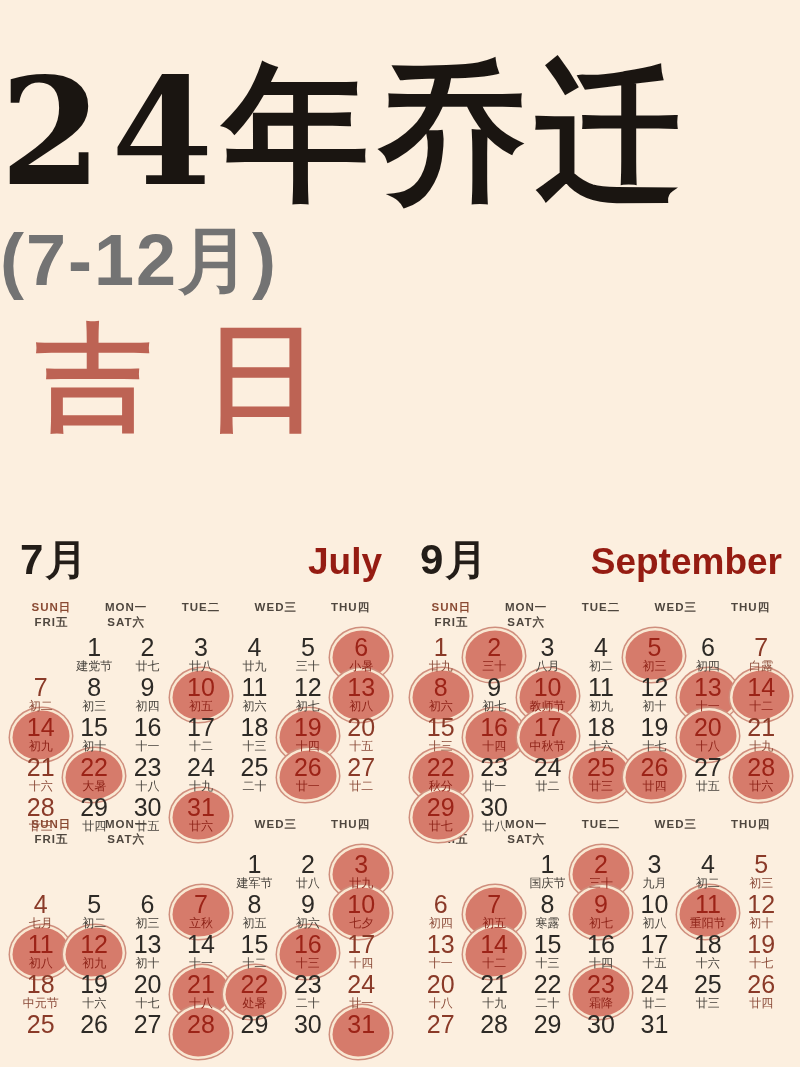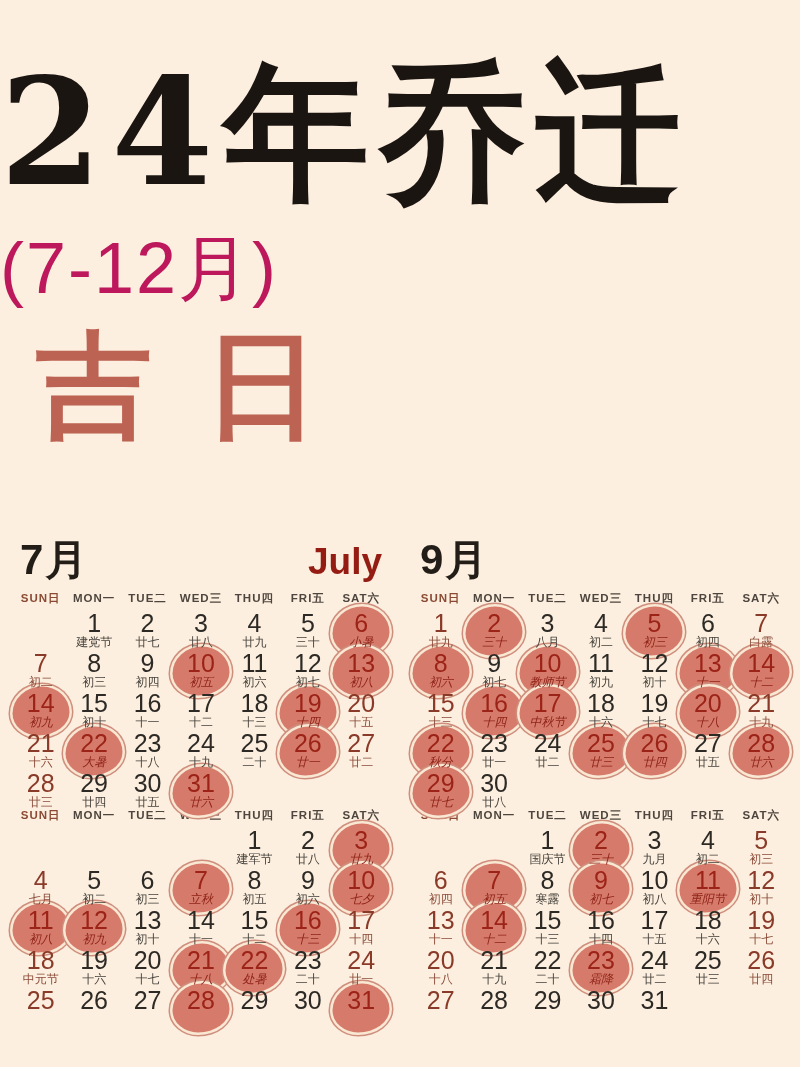--- a/index.html
+++ b/index.html
@@ -17,48 +17,48 @@
   }
   
   .title-block{position:absolute;top:0;left:0;width:100%;}
   .t1{
     margin-top:52px;font-size:146px;line-height:1.1;font-weight:900;
     letter-spacing:10px;color:var(--ink);
     font-family:"DejaVu Serif","Liberation Serif",serif;
     transform:scaleY(1.02);
   }
   .t2{
-    margin-top:8px;font-size:72px;font-weight:400;color:#be185d;
+    margin-top:0;font-size:72px;font-weight:700;color:#737373;
     letter-spacing:2px;
   }
   .t3{
     margin-top:10px;font-size:116px;line-height:1.0;font-weight:700;
     color:var(--calli);letter-spacing:52px;padding-left:36px;
     font-family:"DejaVu Serif","Liberation Serif",serif;
   }
   
   .calendars{
     position:absolute;top:524px;left:0;width:656px;
     display:grid;grid-template-columns:400px 400px;grid-template-rows:273px 270px;
   }
   .calendar{padding:8px 12px 0 14px;}
   .cal-header{display:flex;justify-content:space-between;align-items:baseline;padding:0 6px;}
   .cal-cn{font-size:42px;font-weight:600;color:#231d18;letter-spacing:2px;}
   .cal-en{font-size:37px;font-weight:600;color:var(--en-red);}
-  .weekdays{display:grid;grid-template-columns:repeat(7,1fr);margin-top:3px;}
+  .weekdays{display:grid;grid-template-columns:repeat(5,1fr);margin-top:12px;}
   .wd{text-align:center;font-size:11.5px;font-weight:700;letter-spacing:1px;color:var(--hdr);}
   .wd.sun{color:var(--sunhdr);}
   .grid{display:grid;grid-template-columns:repeat(7,1fr);grid-auto-rows:40px;margin-top:5px;}
   .cell{position:relative;text-align:center;}
   .num{position:relative;z-index:1;font-size:25px;line-height:24px;font-weight:500;color:var(--wkday);}
   .lunar{position:relative;z-index:1;font-size:12px;line-height:14px;color:var(--lunar);}
   .cell.wkend .num{color:var(--wkend);}
   .cell.wkend .lunar{color:var(--lunar-wkend);}
   .cell.circled .num{color:var(--circtext);}
-  .cell.circled .lunar{color:var(--lunar-circ);font-style:italic;}
+  .cell.circled .lunar{color:var(--lunar-circ);}
   .circle{
     position:absolute;left:50%;top:50%;transform:translate(-50%,-50%);
     width:57px;height:49px;background:var(--circle);z-index:0;
     border-radius:52% 48% 55% 45% / 55% 52% 48% 45%;
     box-shadow:0 0 0 2.5px var(--ringcream),0 0 0 4px var(--ring);
   }
 </style>
 </head>
 <body>
 
@@ -215,20 +215,21 @@
           <div class="cell circled">
             <span class="circle"></span>
             <div class="num">31</div>
             <div class="lunar">廿六</div>
           </div>
         </div>
       </div>
       <div class="calendar">
         <div class="cal-header">
           <span class="cal-cn">9月</span>
+          <span class="cal-en">September</span>
         </div>
         <div class="weekdays">
           <span class="wd sun">SUN日</span>
           <span class="wd">MON一</span>
           <span class="wd">TUE二</span>
           <span class="wd">WED三</span>
           <span class="wd">THU四</span>
           <span class="wd">FRI五</span>
           <span class="wd">SAT六</span>
         </div>

